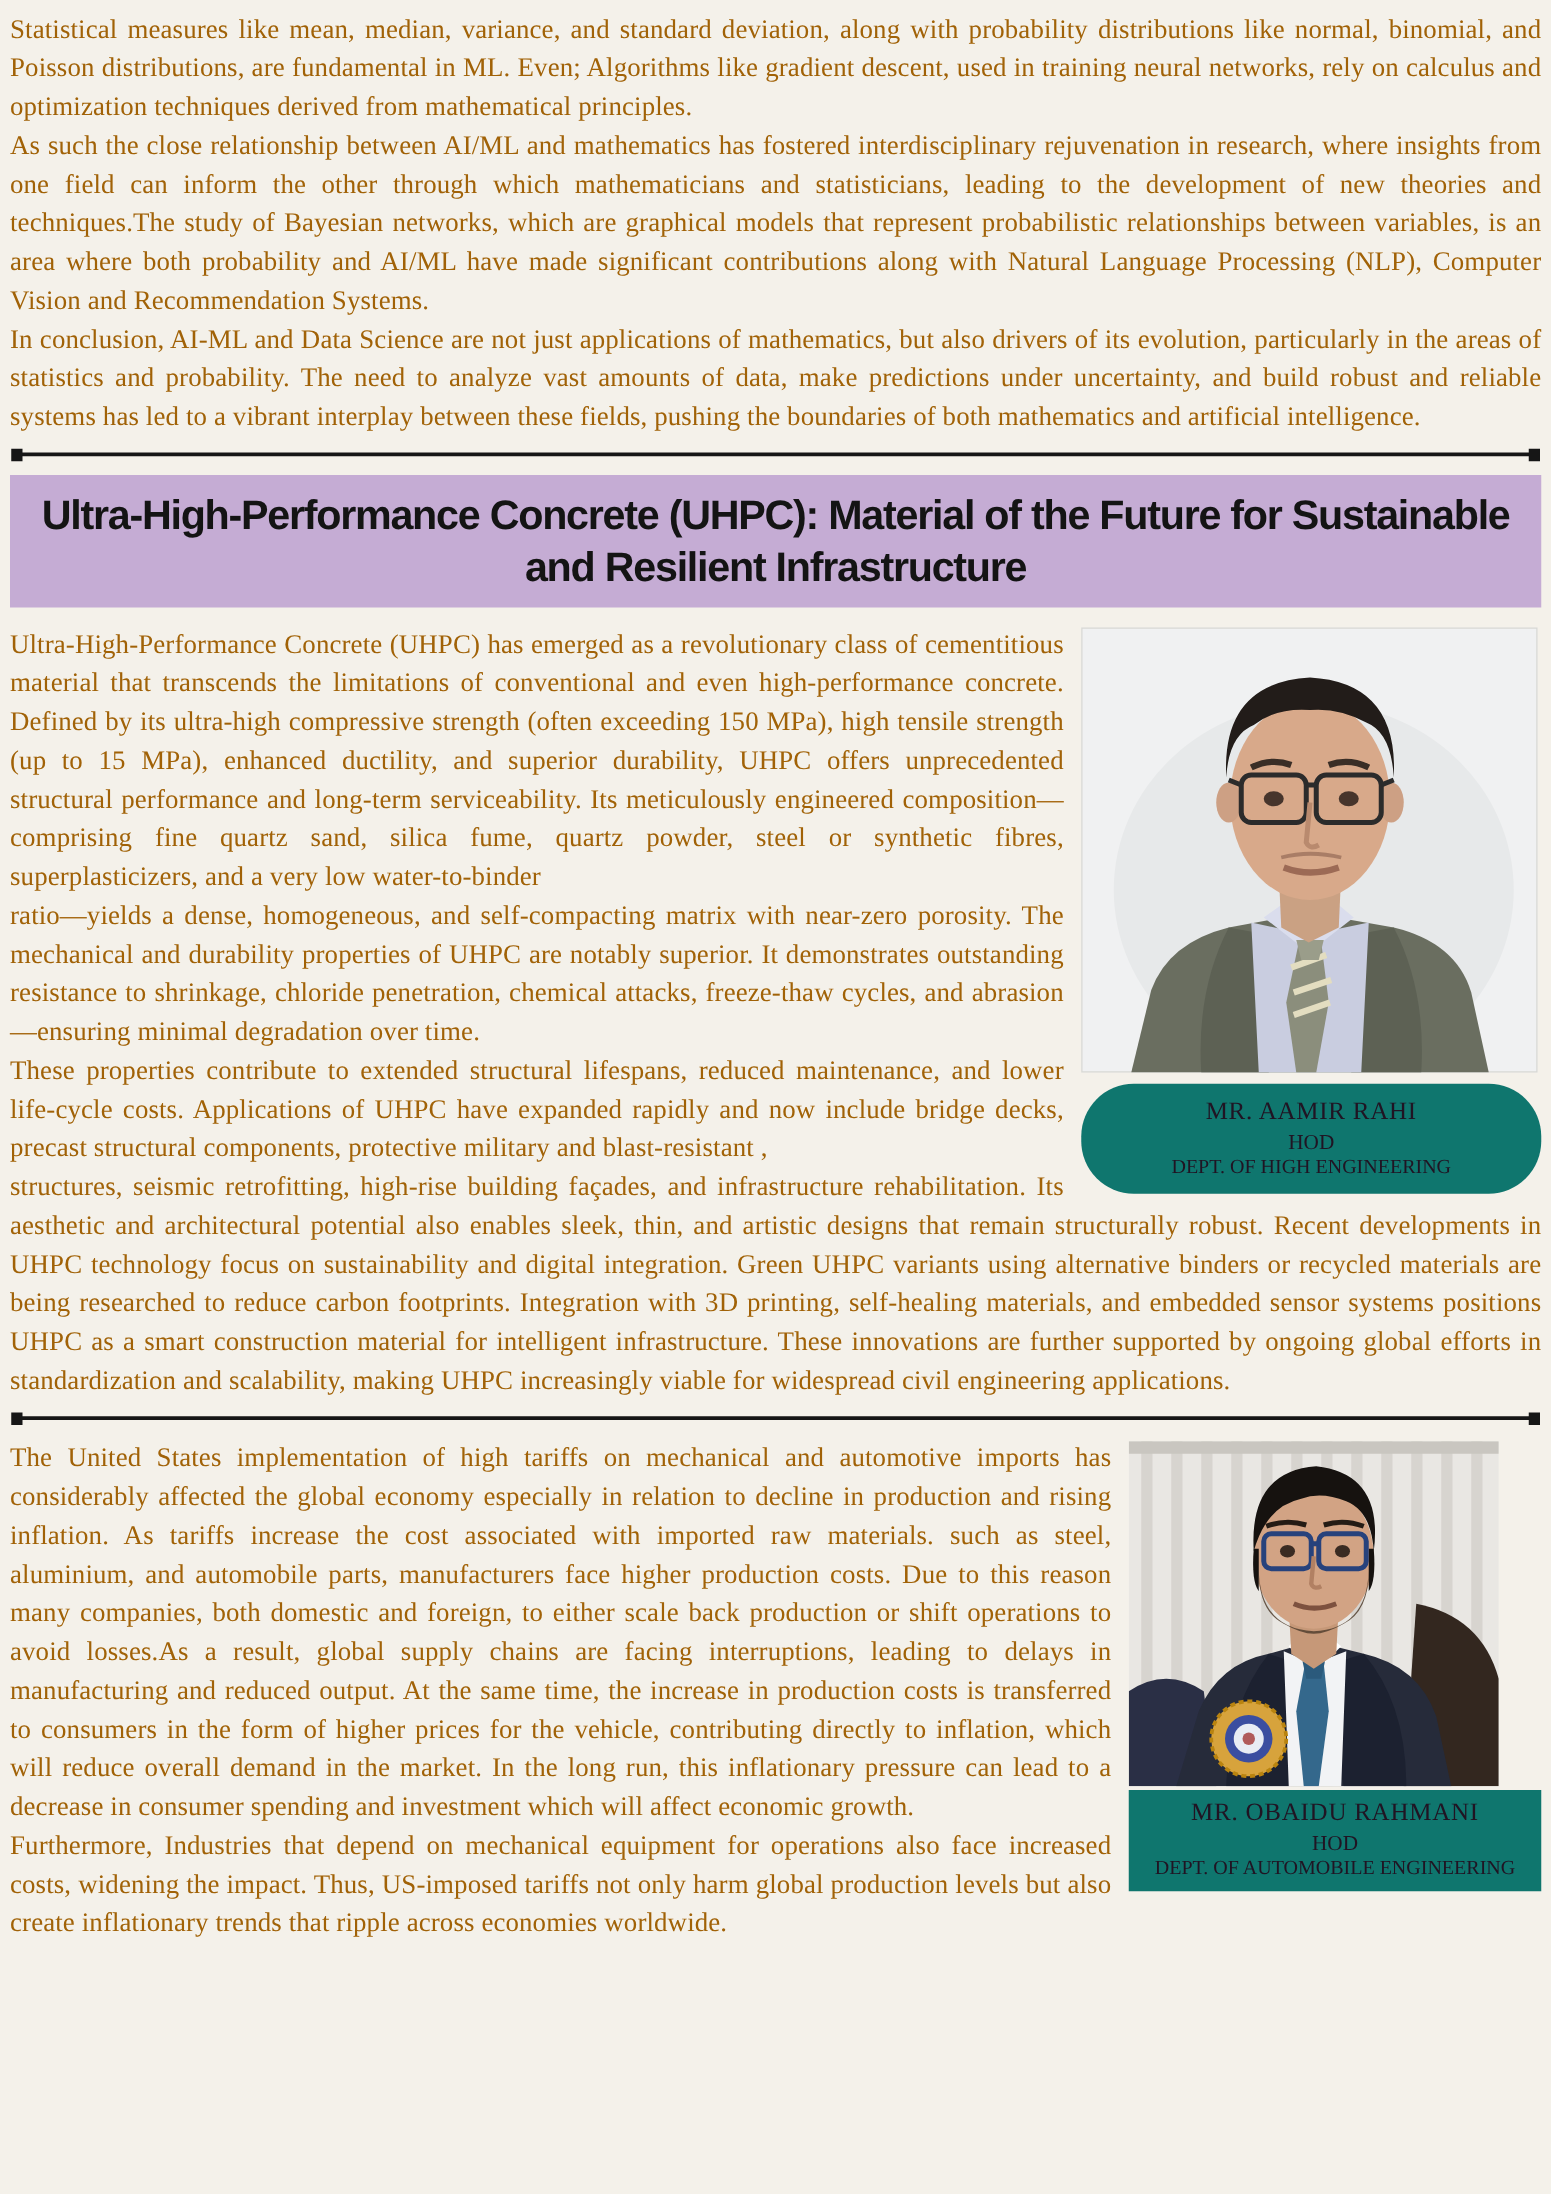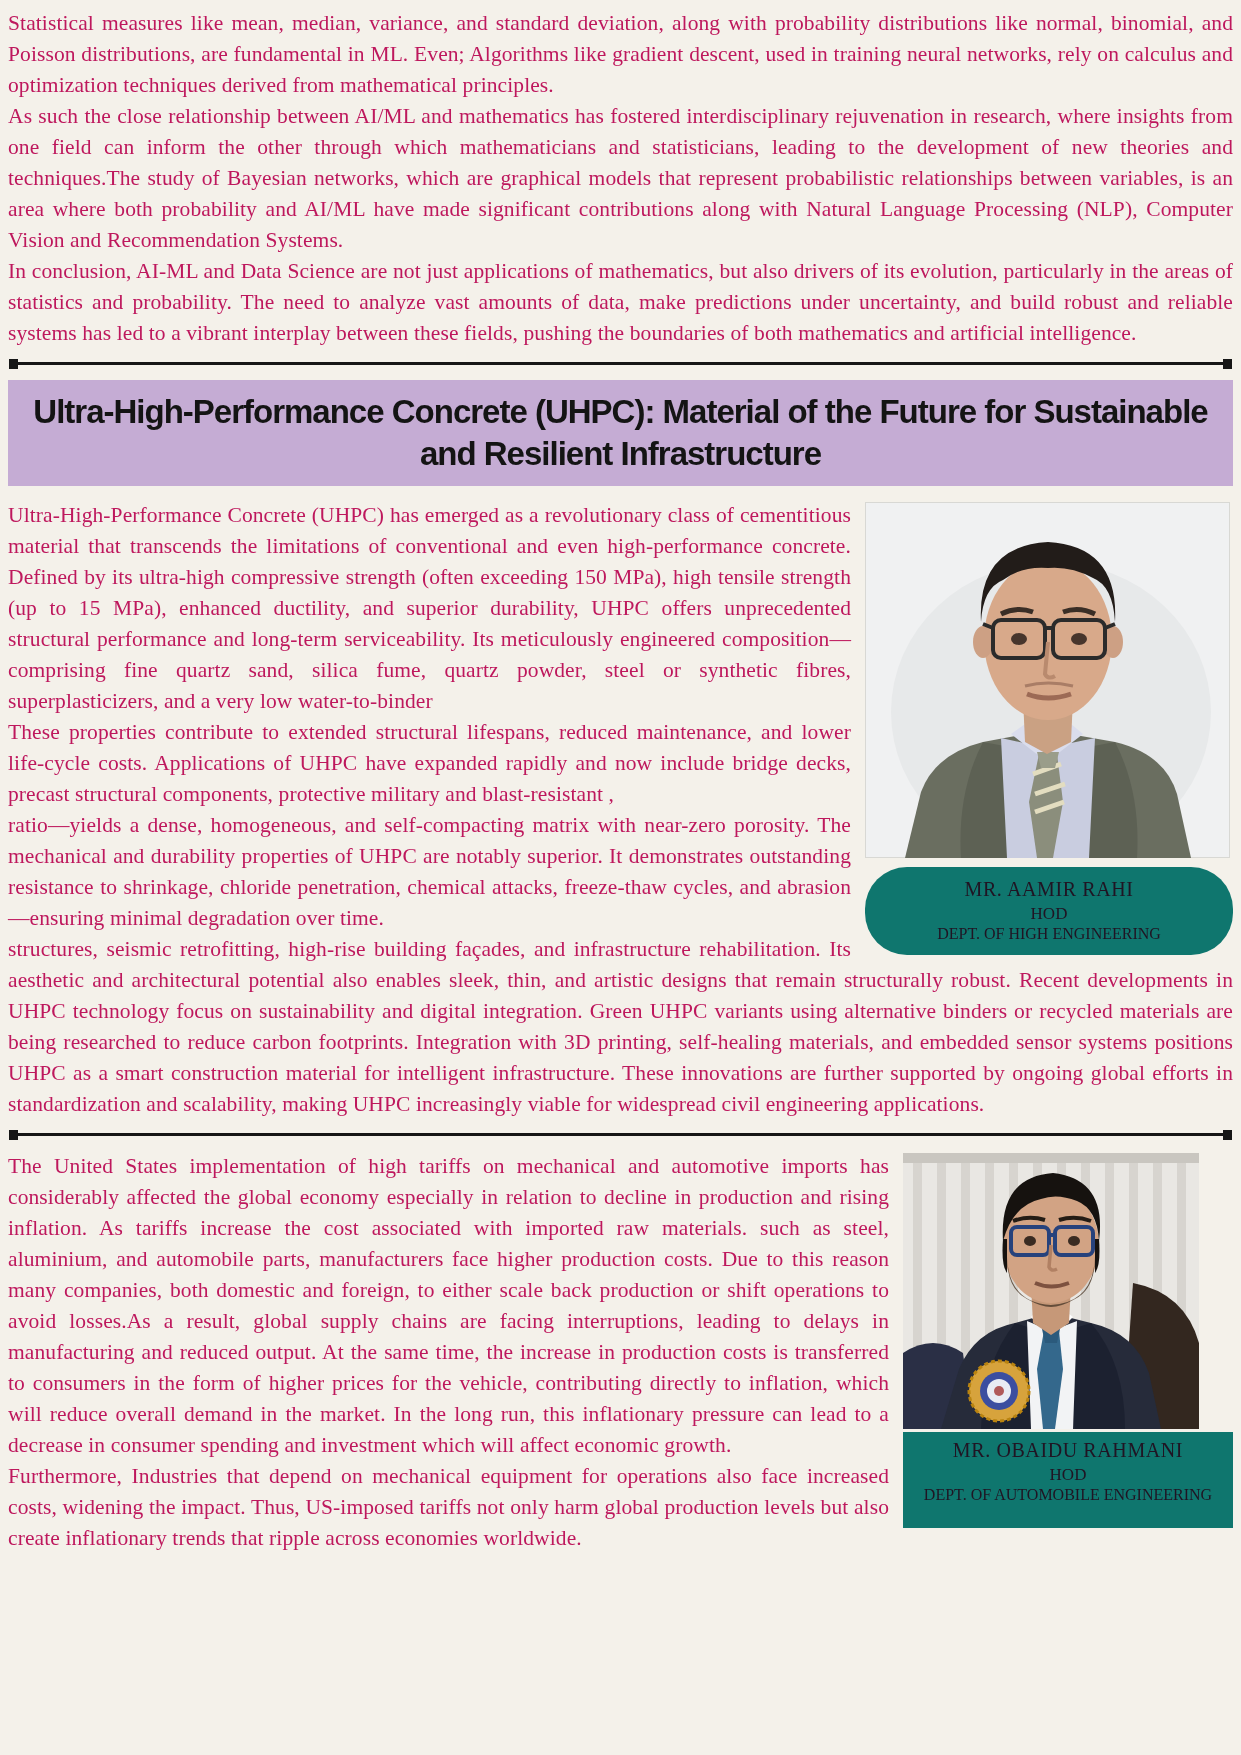--- a/index.html
+++ b/index.html
@@ -9,21 +9,21 @@
     font-family:"Liberation Serif", serif;
   }
   .page { padding:8px 8px 20px 8px; }
 
   
   .body-text {
     margin:0;
     text-align:justify;
     font-size:21.5px;
     line-height:31px;
-    color:#be185d;
+    color:#a16207;
     letter-spacing:0.1px;
   }
 
   
   .divider {
     position:relative;
     height:3px;
     background:#161616;
     margin:13px 2px 15px 2px;
   }
@@ -79,21 +79,21 @@
   .caption .cap-role { font-size:17px; margin-top:3px; }
   .caption .cap-dept { font-size:16px; margin-top:1px; }
   .caption.pill {
     border-radius:42px;
     padding:11px 8px 12px 8px;
     margin-top:9px;
     width:352px;
     margin-left:auto;
   }
   .caption.box {
-    padding:7px 4px 24px 4px;
+    padding:7px 4px 9px 4px;
     margin-top:3px;
     width:322px;
     margin-left:auto;
   }
 </style>
 </head>
 <body>
 
 <div class="page">
 
@@ -147,22 +147,22 @@
         <path d="M162 192 Q183 200 206 192" stroke="#9c6a55" stroke-width="5" fill="none"></path>
         <path d="M160 184 Q183 178 208 184" stroke="#8a604e" stroke-width="3" fill="none" opacity="0.6"></path>
       </svg>
       <div class="caption pill">
         <div class="cap-name">MR. AAMIR RAHI</div>
         <div class="cap-role">HOD</div>
         <div class="cap-dept">DEPT. OF HIGH ENGINEERING</div>
       </div>
     </div>
     <p class="body-text">Ultra-High-Performance Concrete (UHPC) has emerged as a revolutionary class of cementitious material that transcends the limitations of conventional and even high-performance concrete. Defined by its ultra-high compressive strength (often exceeding 150 MPa), high tensile strength (up to 15 MPa), enhanced ductility, and superior durability, UHPC offers unprecedented structural performance and long-term serviceability. Its meticulously engineered composition—comprising fine quartz sand, silica fume, quartz powder, steel or synthetic fibres, superplasticizers, and a very low water-to-binder</p>
+    <p class="body-text">ratio—yields a dense, homogeneous, and self-compacting matrix with near-zero porosity. The mechanical and durability properties of UHPC are notably superior. It demonstrates outstanding resistance to shrinkage, chloride penetration, chemical attacks, freeze-thaw cycles, and abrasion—ensuring minimal degradation over time.</p>
     <p class="body-text">These properties contribute to extended structural lifespans, reduced maintenance, and lower life-cycle costs. Applications of UHPC have expanded rapidly and now include bridge decks, precast structural components, protective military and blast-resistant ,</p>
-    <p class="body-text">ratio—yields a dense, homogeneous, and self-compacting matrix with near-zero porosity. The mechanical and durability properties of UHPC are notably superior. It demonstrates outstanding resistance to shrinkage, chloride penetration, chemical attacks, freeze-thaw cycles, and abrasion—ensuring minimal degradation over time.</p>
     <p class="body-text">structures, seismic retrofitting, high-rise building façades, and infrastructure rehabilitation. Its aesthetic and architectural potential also enables sleek, thin, and artistic designs that remain structurally robust. Recent developments in UHPC technology focus on sustainability and digital integration. Green UHPC variants using alternative binders or recycled materials are being researched to reduce carbon footprints. Integration with 3D printing, self-healing materials, and embedded sensor systems positions UHPC as a smart construction material for intelligent infrastructure. These innovations are further supported by ongoing global efforts in standardization and scalability, making UHPC increasingly viable for widespread civil engineering applications.</p>
   </section>
 
   <div class="divider"></div>
 
 
   <section class="article">
     <div class="figure-right">
       <svg width="296" height="276" viewBox="0 0 296 276" aria-hidden="true">
         <rect x="0" y="0" width="296" height="276" fill="#e9e7e3"></rect>

